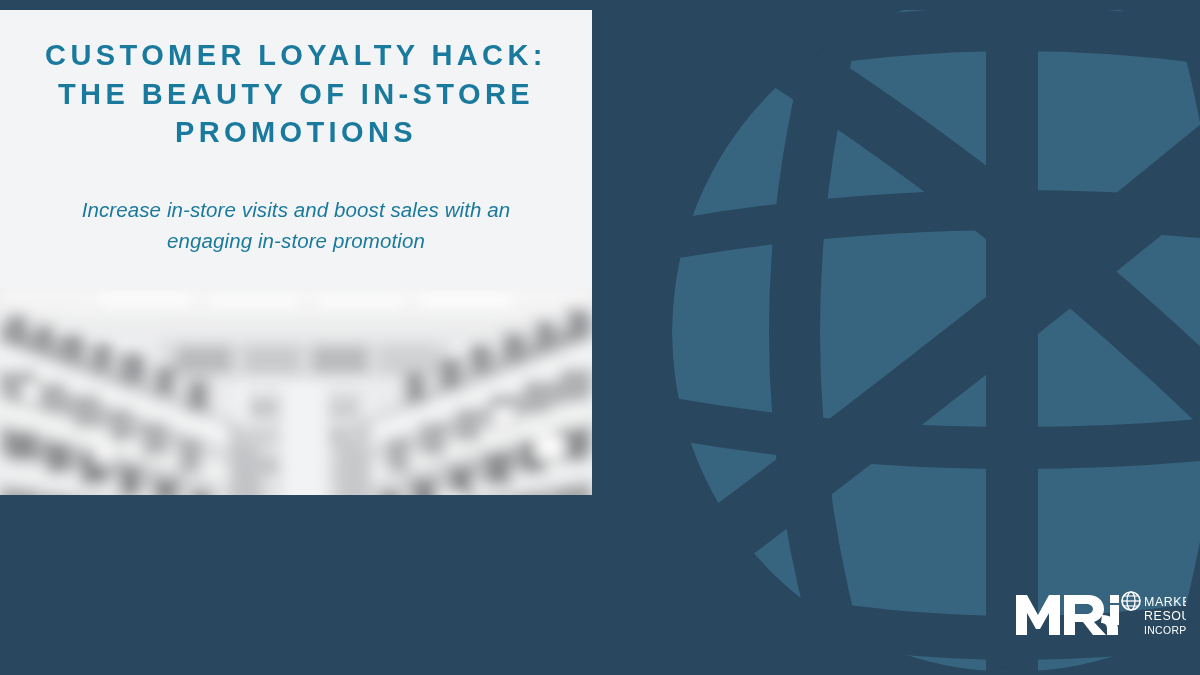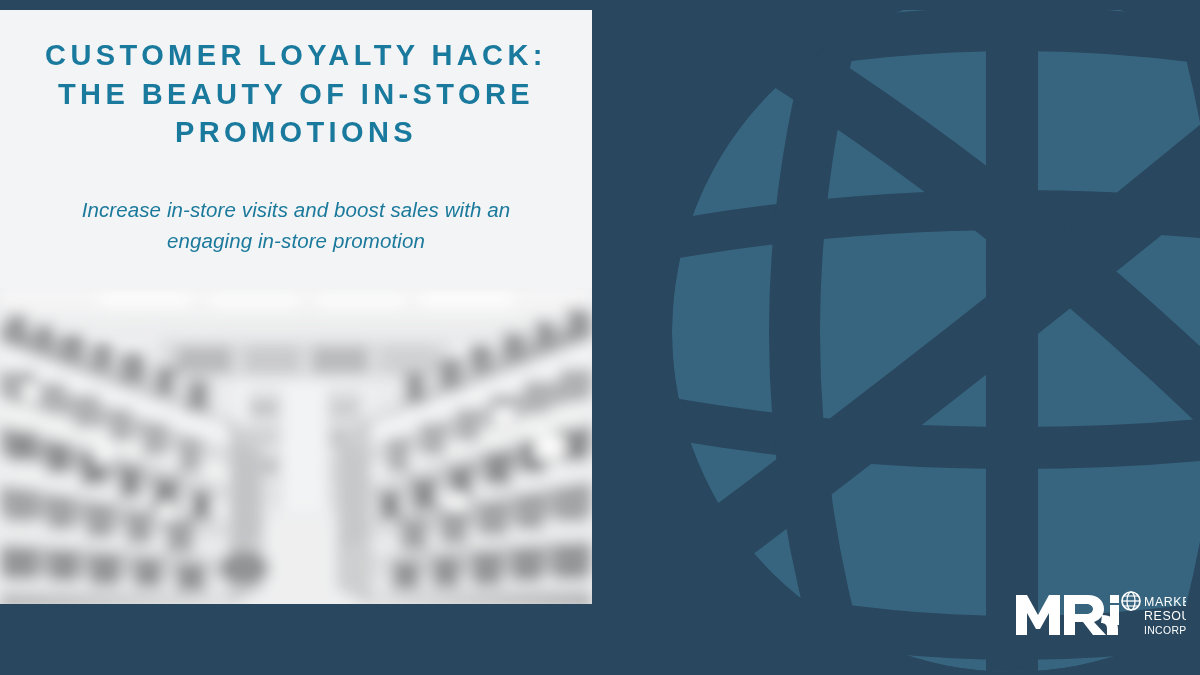--- a/index.html
+++ b/index.html
@@ -44,21 +44,21 @@
     background: #29475e;
     z-index: 5;
   }
 
   
   .content-card {
     position: absolute;
     left: 0;
     top: 10px;
     width: 592px;
-    height: 594px;
+    height: 485px;
     background: #f3f4f6;
     z-index: 4;
     overflow: hidden;
   }
 
   .title-block {
     position: absolute;
     left: 0;
     top: 26px;
     width: 592px;

